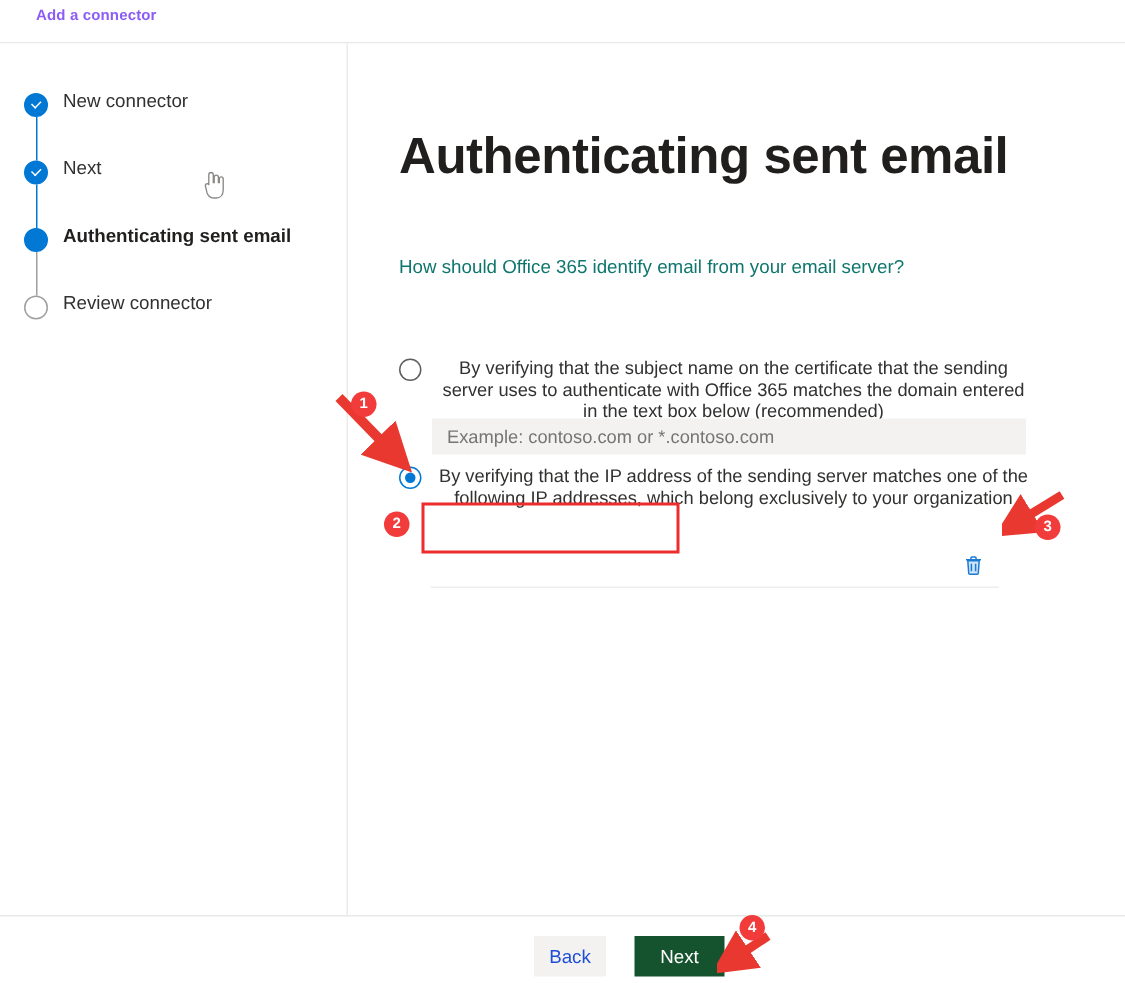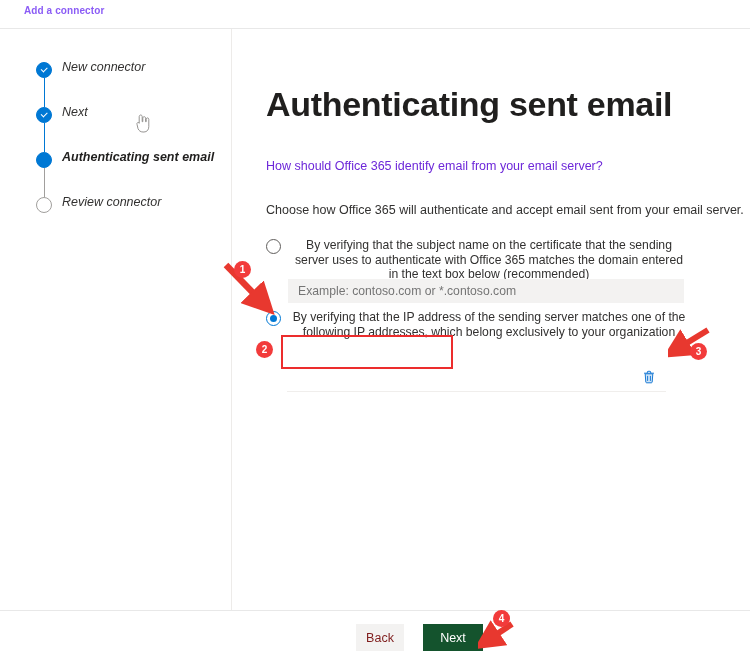--- a/index.html
+++ b/index.html
@@ -51,24 +51,23 @@
   }
   .sidebar-divider {
     position: absolute;
     left: 231px; top: 29px;
     width: 1px;
     height: 581px;
     background: #edebe9;
   }
   .steps {
     position: absolute;
-    left: 36px;
+    left: 16px;
     top: 30px;
     width: 190px;
-    font-style: italic;
   }
   .step {
     position: relative;
     height: 45px;
   }
   .step-marker {
     position: absolute;
     left: 0;
     top: 3px;
     width: 16px;
@@ -147,23 +146,23 @@
     top: 56px;
     font-size: 34px;
     font-weight: bold;
     color: #201f1e;
     letter-spacing: -0.3px;
     white-space: nowrap;
   }
   .question {
     position: absolute;
     left: 34px;
-    top: 130px;
+    top: 142px;
     font-size: 12.5px;
-    color: #6d28d9;
+    color: #0f766e;
     white-space: nowrap;
   }
   .subtext {
     position: absolute;
     left: 34px;
     top: 174px;
     font-size: 12.5px;
     color: #323130;
     white-space: nowrap;
   }
@@ -310,21 +309,21 @@
     font-size: 12.5px;
     border: none;
     cursor: pointer;
     padding: 0;
   }
   .btn-back {
     left: 356px;
     top: 624px;
     width: 48px;
     background: #f3f2f1;
-    color: #7f1d1d;
+    color: #1d4ed8;
   }
   .btn-next {
     left: 423px;
     top: 624px;
     width: 60px;
     background: #14532d;
     color: #ffffff;
   }
 
   
@@ -392,21 +391,20 @@
 <div class="sidebar-divider"></div>
 
 <svg class="cursor-hand" viewBox="0 0 18 22">
   <path d="M5.2 11.3V4.6c0-.9.7-1.6 1.5-1.6s1.5.7 1.5 1.6v5.1h.6V6.2c0-.9.6-1.5 1.4-1.5s1.4.6 1.4 1.5v3.5h.6V7.3c0-.8.6-1.4 1.3-1.4s1.3.6 1.3 1.4v7.3c0 3.2-1.9 5.4-4.8 5.4h-1c-2.5 0-4.1-1.3-5-3.4L3 12.3c-.3-.8.1-1.6.9-1.8.6-.2 1.1.1 1.3.8z" fill="#ffffff" stroke="#8a8886" stroke-width=".9"></path>
 </svg>
 
 <div class="main">
 
   <div class="page-title">Authenticating sent email</div>
   <div class="question">How should Office 365 identify email from your email server?</div>
-  <div class="subtext">Choose how Office 365 will authenticate and accept email sent from your email server.</div>
 
   <div class="option" style="top:209px;">
     <div class="radio"></div>
     <div class="option-label">By verifying that the subject name on the certificate that the sending server uses to authenticate with Office 365 matches the domain entered in the text box below (recommended)</div>
   </div>
 
   <div class="option" style="top:281px;">
     <div class="radio checked"></div>
     <div class="option-label">By verifying that the IP address of the sending server matches one of the following IP addresses, which belong exclusively to your organization</div>
   </div>

